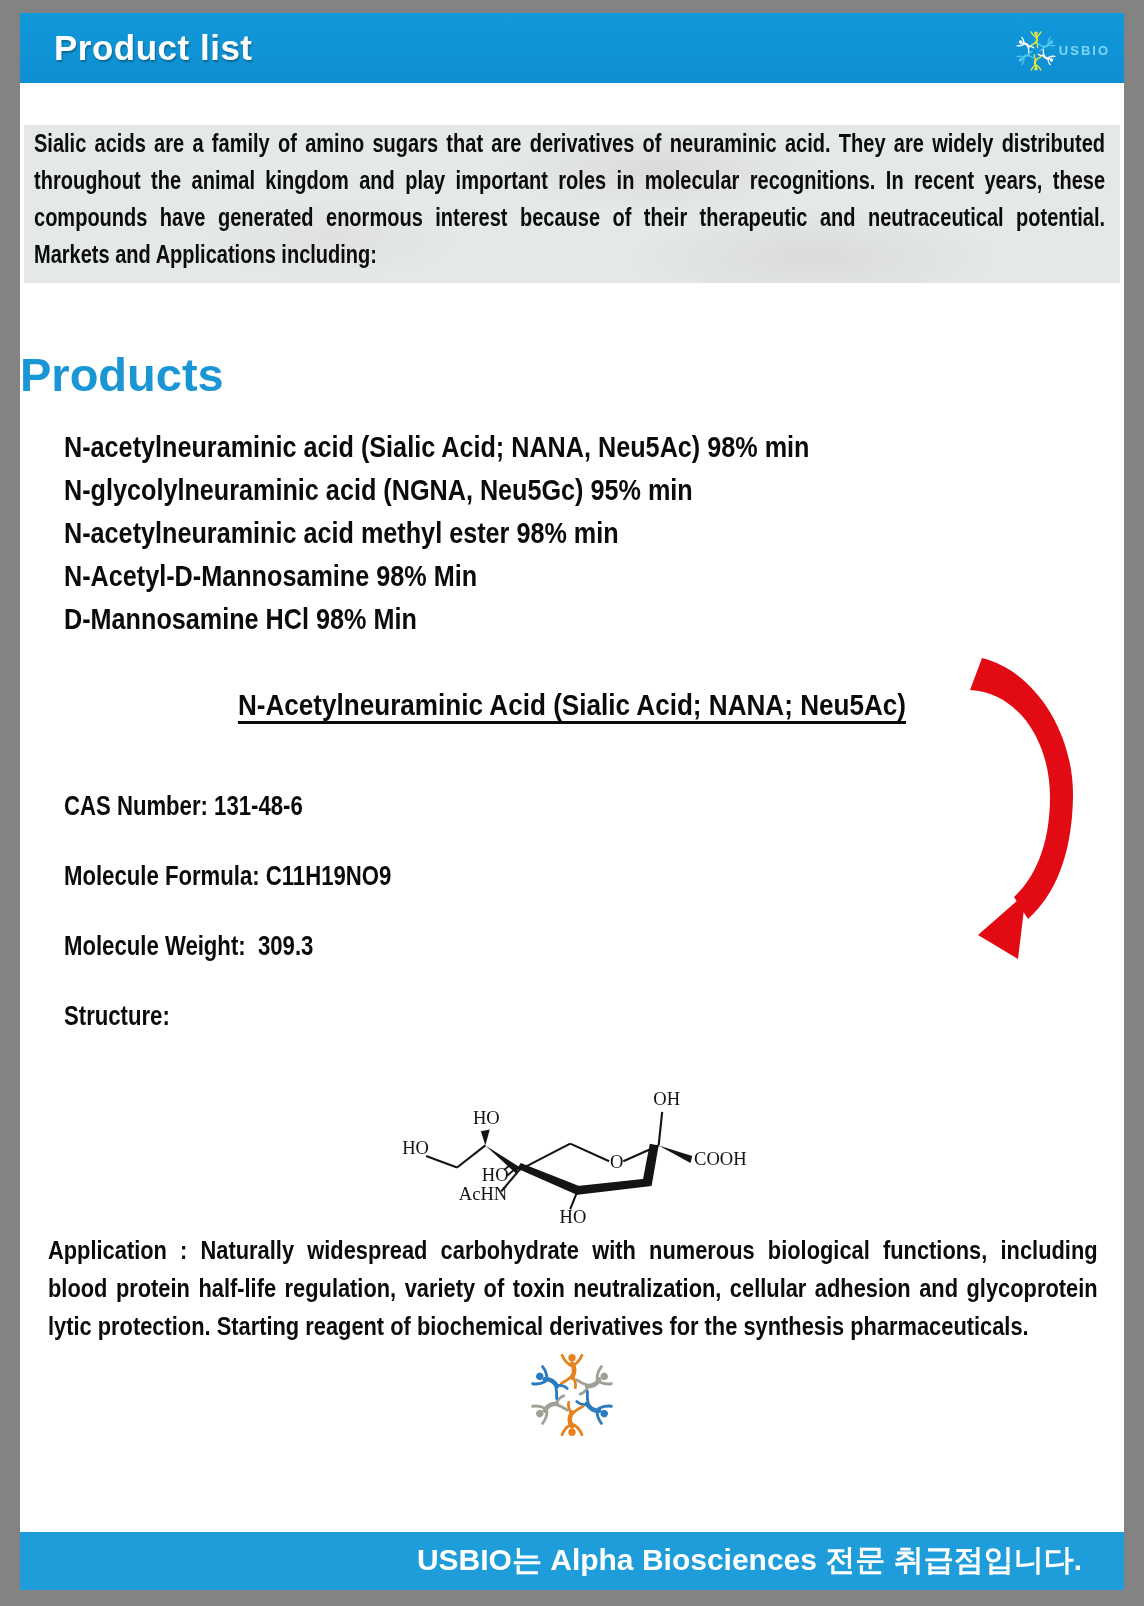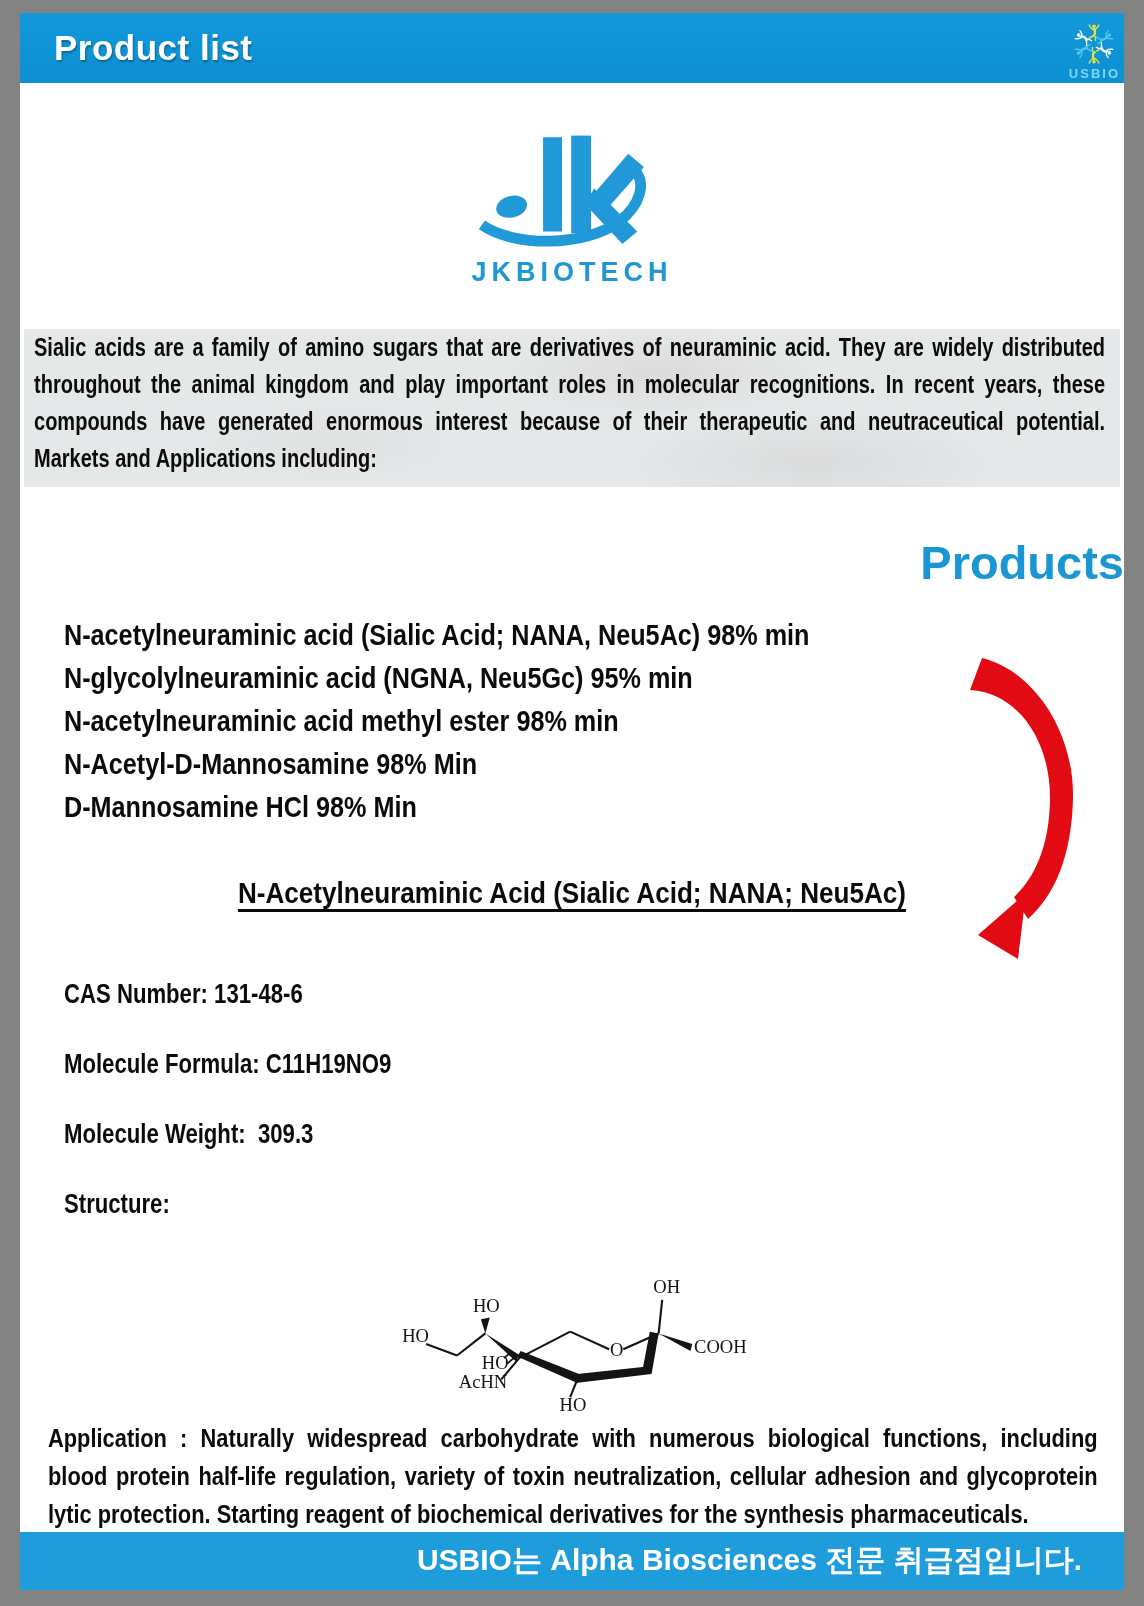--- a/index.html
+++ b/index.html
@@ -18,28 +18,28 @@
     width:1104px; height:1577px;
     background:#ffffff;
     overflow:hidden;
   }
 
   
   .topbar {
     height:70px;
     background:linear-gradient(#1199da,#0d8fd2);
     display:flex; align-items:center; justify-content:space-between;
-    padding:0 4px 0 34px;
+    padding:0 14px 0 34px;
   }
   .topbar-title {
     color:#ffffff; font-size:35px; font-weight:bold;
     text-shadow:1px 2px 2px rgba(0,0,0,0.30);
     letter-spacing:0.5px;
   }
-  .mini-usbio { display:flex; flex-direction:column; align-items:center; margin-top:6px;text-align:right; }
+  .mini-usbio { display:flex; flex-direction:row; align-items:center; margin-top:6px;text-align:right; }
   .mini-usbio-text { color:#7fd6f6; font-size:13px; font-weight:bold; letter-spacing:2px; line-height:14px; }
 
   
   .brand { margin-top:46px; text-align:center; }
   .brand-wordmark {
     color:#1e97d4; font-size:27px; font-weight:bold;
     letter-spacing:5px; line-height:30px; margin-top:0px;
   }
 
   
@@ -54,21 +54,21 @@
     overflow:hidden;
   }
   .intro-text {
     font-size:26px; font-weight:bold; color:#0b0b0b;
     line-height:37px; text-align:justify;
     width:130%; transform:scaleX(0.77); transform-origin:left top;
   }
 
   
   .products-heading {
-    margin-top:48px; text-align:right;
+    margin-top:64px; text-align:left;
     color:#1b96d5; font-size:47px; font-weight:bold; line-height:56px;
     letter-spacing:0px;
   }
   .product-list {
     list-style:none;
     margin:22px 0 0 44px;
     width:119%; transform:scaleX(0.84); transform-origin:left top;
   }
   .product-list li {
     font-size:30px; font-weight:bold; color:#0b0b0b; line-height:43px;
@@ -143,31 +143,20 @@
           <use href="#figH" transform="rotate(60) translate(0,-30)" style="color:#53c7f0"></use>
           <use href="#figH" transform="rotate(120) translate(0,-30)" style="color:#ffffff"></use>
           <use href="#figH" transform="rotate(180) translate(0,-30)" style="color:#e9e73b"></use>
           <use href="#figH" transform="rotate(240) translate(0,-30)" style="color:#53c7f0"></use>
           <use href="#figH" transform="rotate(300) translate(0,-30)" style="color:#ffffff"></use>
         </svg>
         <div class="mini-usbio-text">USBIO</div>
       </div>
     </div>
 
-    <div class="brand">
-      <svg width="250" height="124" viewBox="0 0 250 150" style="color:#2199d8">
-        <ellipse cx="52" cy="94" rx="19" ry="13" fill="currentColor" transform="rotate(-14 52 94)"></ellipse>
-        <path d="M16,116 C55,143 140,143 182,112 C208,92 216,64 199,48" stroke="currentColor" stroke-width="13" fill="none"></path>
-        <rect x="90" y="10" width="23" height="114" fill="currentColor"></rect>
-        <rect x="124" y="8" width="24" height="118" fill="currentColor"></rect>
-        <path d="M150,80 L193,30 L212,46 L167,97 Z" fill="currentColor"></path>
-        <path d="M152,72 L204,124 L186,139 L140,90 Z" fill="currentColor"></path>
-      </svg>
-      <div class="brand-wordmark">JKBIOTECH</div>
-    </div>
 
     <div class="intro">
       <div class="intro-text">Sialic acids are a family of amino sugars that are derivatives of neuraminic acid. They are widely distributed throughout the animal kingdom and play important roles in molecular recognitions. In recent years, these compounds have generated enormous interest because of their therapeutic and neutraceutical potential. Markets and Applications including:</div>
     </div>
 
     <div class="products-heading">Products</div>
 
     <ul class="product-list">
       <li>N-acetylneuraminic acid (Sialic Acid; NANA, Neu5Ac) 98% min</li>
       <li>N-glycolylneuraminic acid (NGNA, Neu5Gc) 95% min</li>

